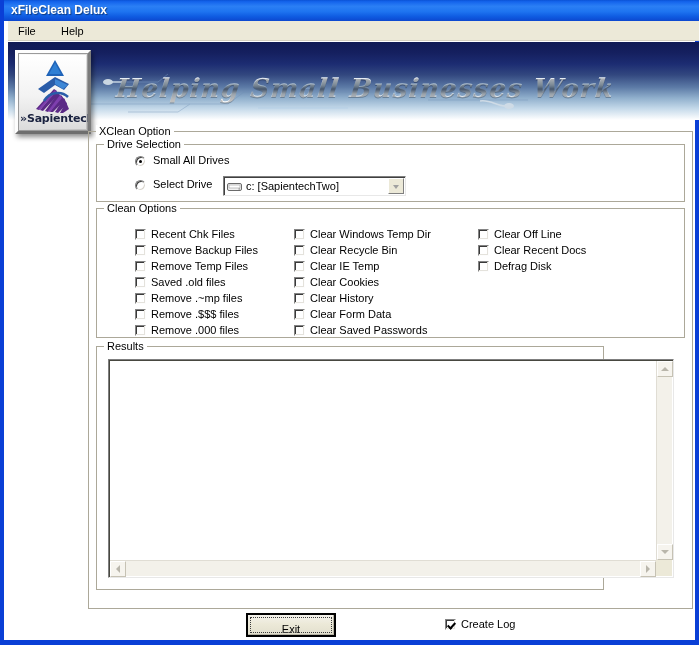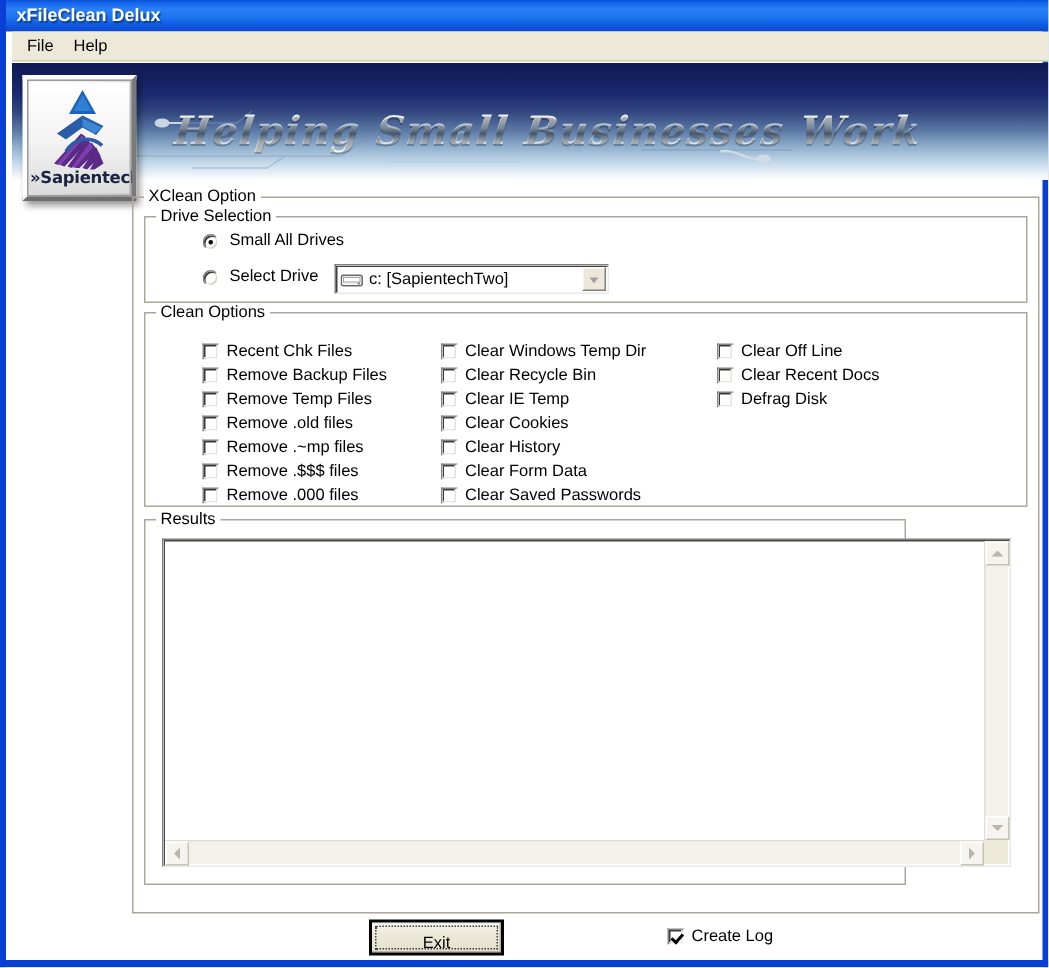--- a/index.html
+++ b/index.html
@@ -9,21 +9,21 @@
   }
   body {
     font-family: "Liberation Sans", sans-serif;
     -webkit-font-smoothing: none;
   }
   #app {
     position: relative;
     width: 699px;
     height: 645px;
     overflow: hidden;
-    background: #fef9c3;
+    background: #0f766e;
     box-sizing: border-box;
   }
 
   
   .win-frame {
     position: absolute;
     left: 0; top: 0;
     width: 699px; height: 645px;
     box-sizing: border-box;
     border-left: 4px solid #0a3fd6;
@@ -66,21 +66,21 @@
   .menu-item {
     position: absolute;
     top: 3px;
     font-size: 11px;
     color: #000000;
     padding: 1px 5px;
     cursor: default;
     white-space: nowrap;
   }
   .menu-file { left: 5px; }
-  .menu-help { left: 36px; text-align: center; }
+  .menu-help { left: 48px; text-align: center; }
 
   
   .banner {
     position: absolute;
     left: 4px; top: 42px;
     width: 691px;
     height: 78px;
     overflow: hidden;
     background:
       linear-gradient(to bottom,
@@ -478,21 +478,21 @@
         <div class="cb-row" style="left:38px; top:35px;">
           <span class="cb-mark"></span>
           <span class="cb-label">Remove Backup Files</span>
         </div>
         <div class="cb-row" style="left:38px; top:51px;">
           <span class="cb-mark"></span>
           <span class="cb-label">Remove Temp Files</span>
         </div>
         <div class="cb-row" style="left:38px; top:67px;">
           <span class="cb-mark"></span>
-          <span class="cb-label">Remove .old files</span>
+          <span class="cb-label">Saved .old files</span>
         </div>
         <div class="cb-row" style="left:38px; top:83px;">
           <span class="cb-mark"></span>
           <span class="cb-label">Remove .~mp files</span>
         </div>
         <div class="cb-row" style="left:38px; top:99px;">
           <span class="cb-mark"></span>
           <span class="cb-label">Remove .$$$ files</span>
         </div>
         <div class="cb-row" style="left:38px; top:115px;">

